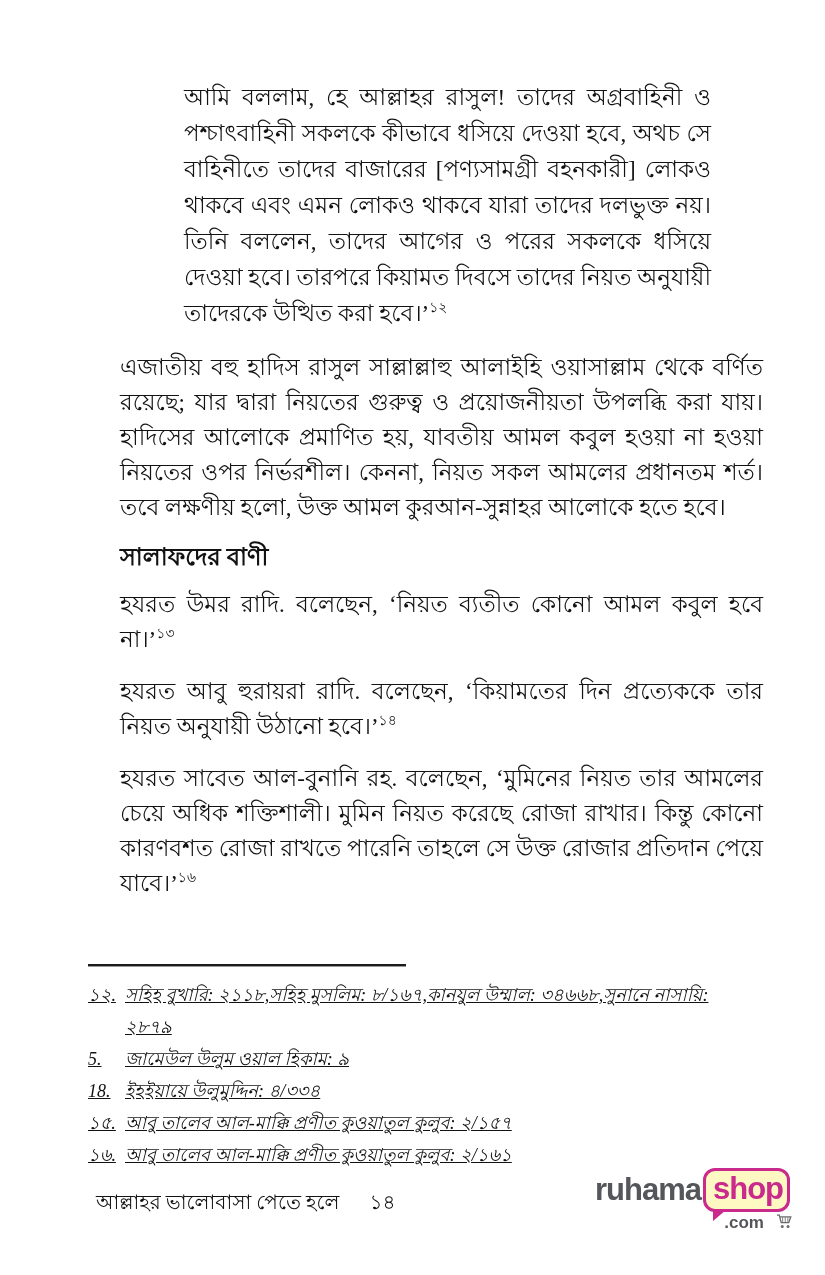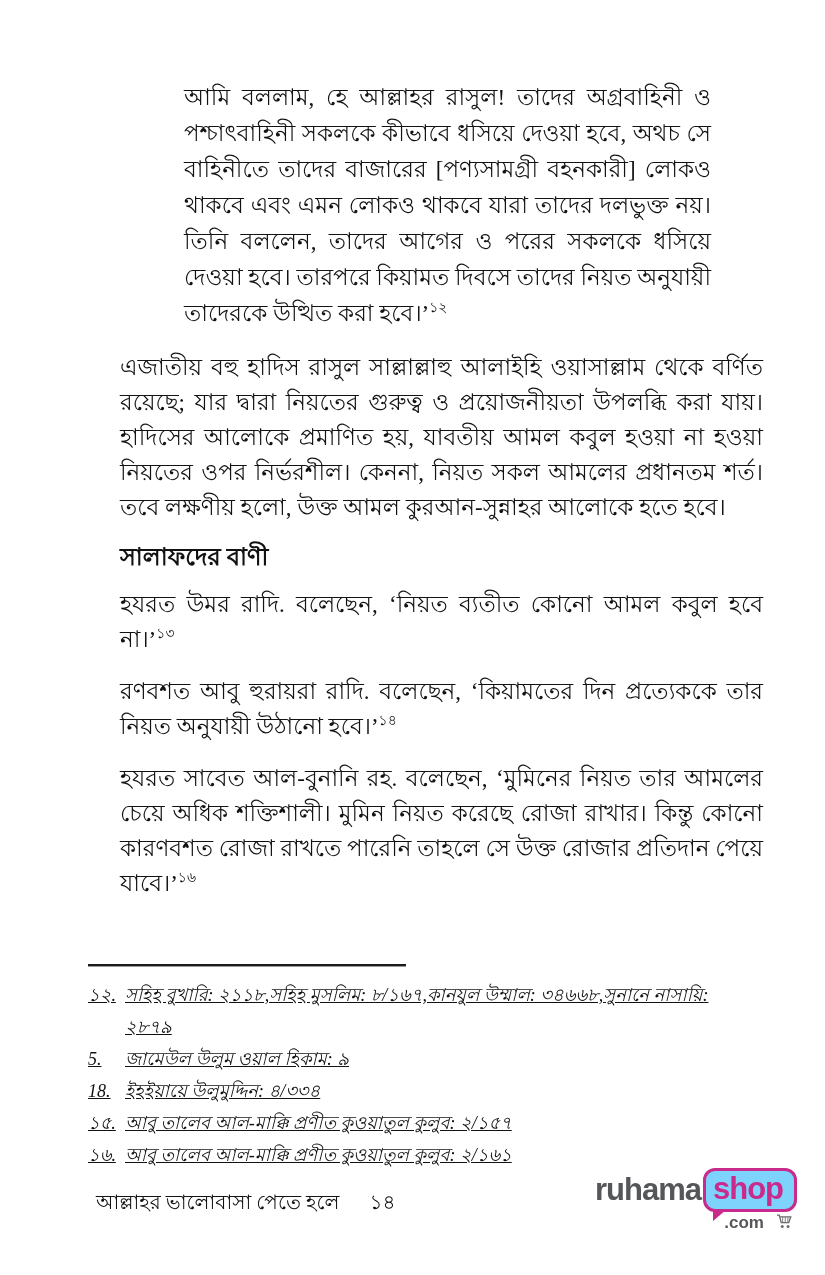--- a/index.html
+++ b/index.html
@@ -80,23 +80,23 @@
   .logo-ruhama{
     font-weight:bold;
     font-size:31px;
     letter-spacing:-1px;
     color:#55565a;
   }
   .logo-bubble{
     position:relative;
     border:3px solid #c92a8c;
     border-radius:12px;
-    padding:0 11px 2px 7px;
+    padding:0 4px 2px 7px;
     margin-left:2px;
-    background:#7dd3fc;
+    background:#fef9c3;
   }
   .logo-shop{
     font-weight:bold;
     font-size:31px;
     letter-spacing:-1px;
     color:#c92a8c;
   }
   .logo-tail{
     position:absolute;
     left:7px;bottom:-12px;
@@ -124,21 +124,21 @@
 <main class="page-content">
 
   <blockquote class="quote-block"><span>আমি বললাম, হে আল্লাহর রাসুল! তাদের অগ্রবাহিনী ও পশ্চাৎবাহিনী সকলকে কীভাবে ধসিয়ে দেওয়া হবে, অথচ সে বাহিনীতে তাদের বাজারের [পণ্যসামগ্রী বহনকারী] লোকও থাকবে এবং এমন লোকও থাকবে যারা তাদের দলভুক্ত নয়। তিনি বললেন, তাদের আগের ও পরের সকলকে ধসিয়ে দেওয়া হবে। তারপরে কিয়ামত দিবসে তাদের নিয়ত অনুযায়ী তাদেরকে উত্থিত করা হবে।’</span><sup class="fn-ref">১২</sup></blockquote>
 
   <p class="body-para"><span>এজাতীয় বহু হাদিস রাসুল সাল্লাল্লাহু আলাইহি ওয়াসাল্লাম থেকে বর্ণিত রয়েছে; যার দ্বারা নিয়তের গুরুত্ব ও প্রয়োজনীয়তা উপলব্ধি করা যায়। হাদিসের আলোকে প্রমাণিত হয়, যাবতীয় আমল কবুল হওয়া না হওয়া নিয়তের ওপর নির্ভরশীল। কেননা, নিয়ত সকল আমলের প্রধানতম শর্ত। তবে লক্ষণীয় হলো, উক্ত আমল কুরআন-সুন্নাহর আলোকে হতে হবে।</span></p>
 
   <h2 class="section-heading">সালাফদের বাণী</h2>
 
   <p class="body-para"><span>হযরত উমর রাদি. বলেছেন, ‘নিয়ত ব্যতীত কোনো আমল কবুল হবে না।’</span><sup class="fn-ref">১৩</sup></p>
 
-  <p class="body-para"><span>রণবশত আবু হুরায়রা রাদি. বলেছেন, ‘কিয়ামতের দিন প্রত্যেককে তার নিয়ত অনুযায়ী উঠানো হবে।’</span><sup class="fn-ref">১৪</sup></p>
+  <p class="body-para"><span>হযরত আবু হুরায়রা রাদি. বলেছেন, ‘কিয়ামতের দিন প্রত্যেককে তার নিয়ত অনুযায়ী উঠানো হবে।’</span><sup class="fn-ref">১৪</sup></p>
 
 
   <p class="body-para"><span>হযরত সাবেত আল-বুনানি রহ. বলেছেন, ‘মুমিনের নিয়ত তার আমলের চেয়ে অধিক শক্তিশালী। মুমিন নিয়ত করেছে রোজা রাখার। কিন্তু কোনো কারণবশত রোজা রাখতে পারেনি তাহলে সে উক্ত রোজার প্রতিদান পেয়ে যাবে।’</span><sup class="fn-ref">১৬</sup></p>
 
 </main>
 
 <section class="footnotes">
   <div class="fn-sep"></div>
 
   <div class="fn-row">

